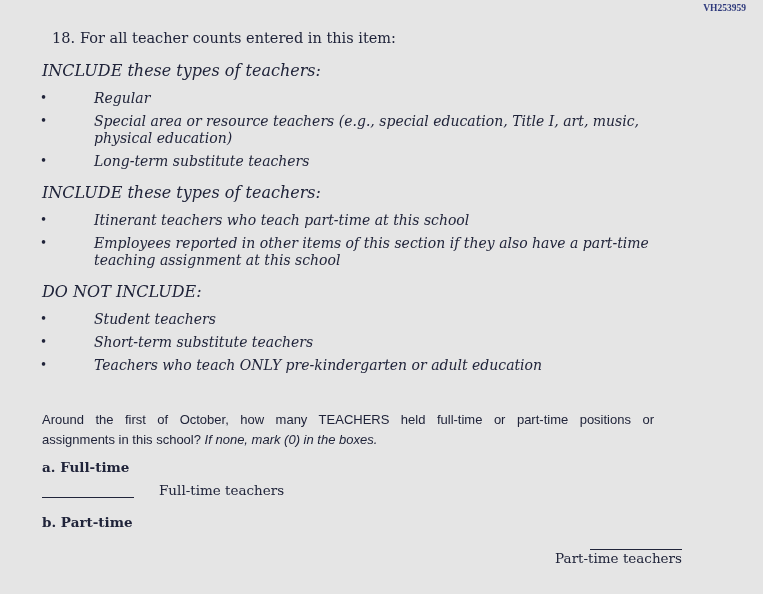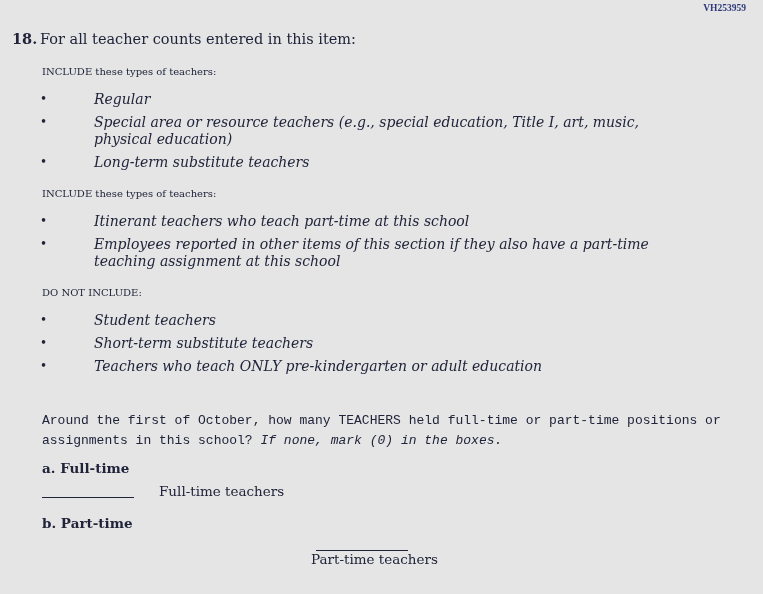--- a/index.html
+++ b/index.html
@@ -21,32 +21,34 @@
     font: bold 9.5px "Liberation Serif", serif;
     color: #2f3a7c;
   }
   .item-heading {
     display: flex;
     align-items: baseline;
     font-size: 14.5px;
     line-height: 17px;
   }
   .item-number {
-    font-weight: bold;
+    font-weight: normal;
     width: 28px;
     flex: 0 0 28px;
+    margin-left: 40px;
   }
   .item-intro { }
 
   .content { margin-left: 30px; width: 640px; }
 
   .instr-group { margin-top: 14px; }
   .instr-group.first { margin-top: 15px; }
   .instr-header {
-    font-size: 10px;
+    font-style: italic;
+    font-size: 16px;
     line-height: 18px;
     margin: 0 0 10px 0;
   }
   ul.bullets { list-style: none; margin: 0; padding: 0; }
   li.bullet {
     display: flex;
     font-style: italic;
     font-size: 14px;
     line-height: 17px;
     margin: 0 0 6px 0;
@@ -57,21 +59,21 @@
     font-style: normal;
     font-size: 12px;
     line-height: 17px;
     transform: translateX(-2px);
   }
   .btext { white-space: pre-line; margin-left: 32px; }
 
   .question {
     margin: 36px 0 0 0;
     width: 612px;
-    font-family: Liberation Mono, monospace;
+    font-family: Liberation Sans, sans-serif;
     font-size: 13px;
     line-height: 20px;
   }
   .q-line1 {
     display: block;
     width: 100%;
     text-align: justify;
     text-align-last: justify;
     white-space: nowrap;
   }
@@ -80,21 +82,21 @@
   .answer-label {
     margin-top: 9px;
     font-weight: bold;
     font-size: 13.5px;
     line-height: 17px;
   }
   .answer-label.part { margin-top: 16px; }
   .answer-row {
     margin-top: 6px;
     display: flex;
-    align-items: center;
+    align-items: flex-end;
   }
   .answer-row.part { margin-top: 5px; flex-direction: column; }
   input.blank {
     width: 92px;
     height: 13px;
     border: none;
     border-bottom: 1.5px solid #20243a;
     background: transparent;
     padding: 0;
     margin: 0;

